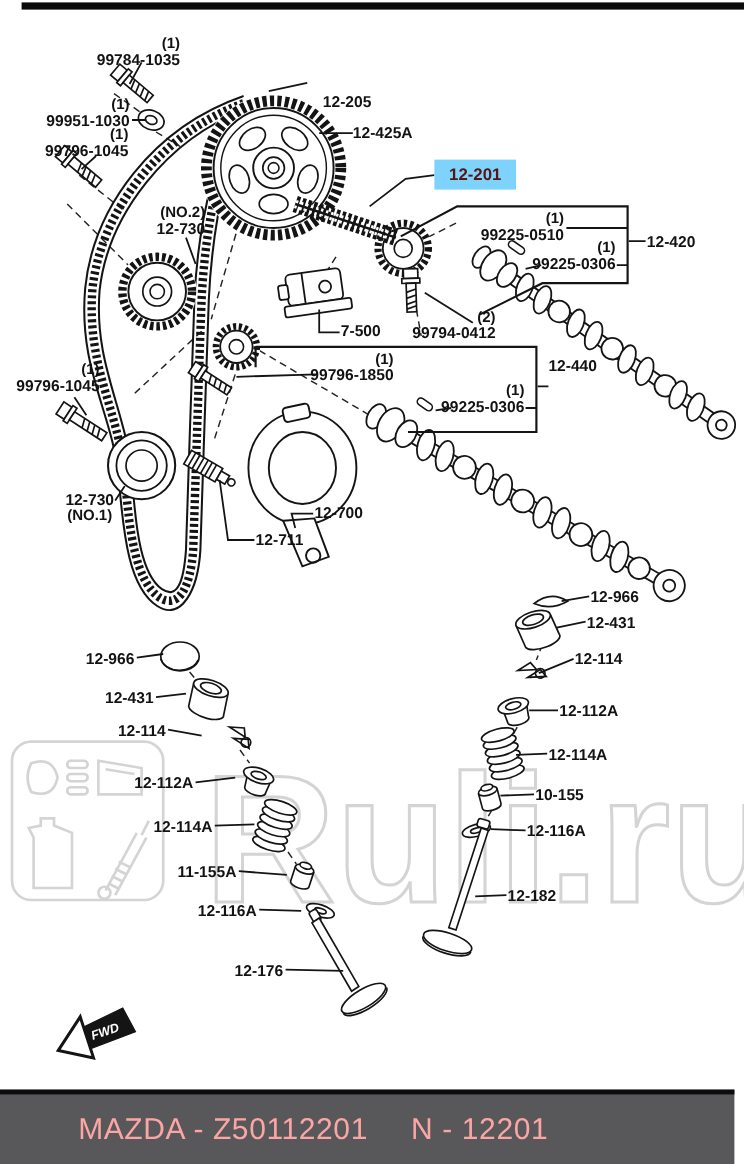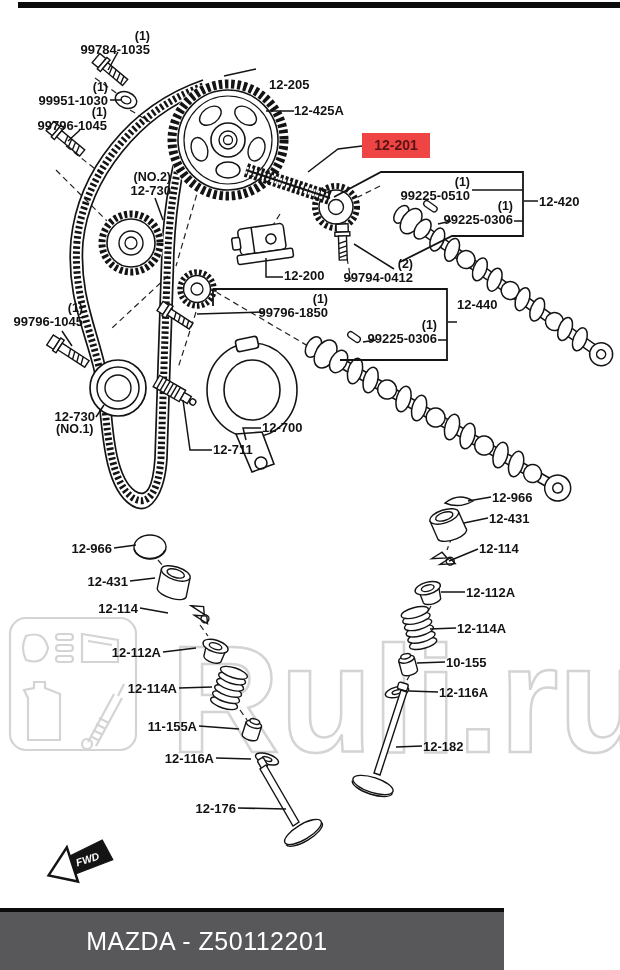--- a/index.html
+++ b/index.html
@@ -5,25 +5,25 @@
   html,body{margin:0;padding:0;background:#fff;}
   .stage{position:relative;width:620px;height:970px;background:#ffffff;overflow:hidden;
          font-family:"Liberation Sans",sans-serif;}
   .topbar{position:absolute;left:18px;top:2px;width:602px;height:6px;background:#0b0b0b;}
   svg.art{position:absolute;left:0;top:0;}
   .lbl{position:absolute;font-weight:bold;font-size:13px;line-height:13px;color:#121212;
        white-space:nowrap;}
   .lbl .q{display:block;font-size:12.5px;}
   .ra{text-align:right;}
   .ctr{text-align:center;}
-  .hl{background:#ef4444;color:#591313;width:68px;height:25px;display:flex;
+  .hl{background:#7dd3fc;color:#591313;width:68px;height:25px;display:flex;
       align-items:center;justify-content:center;font-size:14px;}
-  .footer{position:absolute;left:0;top:908px;width:504px;height:62px;background:#58585a;
+  .footer{position:absolute;left:0;top:908px;width:612px;height:62px;background:#58585a;
           border-top:4px solid #0c0c0c;box-sizing:border-box;display:flex;align-items:center;
-          justify-content:center;color:#ffffff;font-size:25px;letter-spacing:.5px;}
+          justify-content:center;color:#fca5a5;font-size:25px;letter-spacing:.5px;}
   .footer-inner{display:flex;gap:36px;margin-right:90px;}
 </style>
 </head>
 <body>
 
 <div class="stage">
   <div class="topbar"></div>
 
   <svg class="art" width="620" height="908" viewBox="0 0 620 908">
 
@@ -342,21 +342,21 @@
     <span>99225-0510</span>
   </div>
   <div class="lbl" style="left:539px;top:195px;">
     <span>12-420</span>
   </div>
   <div class="lbl ra" style="right:107px;top:200px;">
     <span class="q">(1)</span>
     <span>99225-0306</span>
   </div>
   <div class="lbl" style="left:284px;top:269px;">
-    <span>12-200</span>
+    <span>7-500</span>
   </div>
   <div class="lbl ra" style="right:207px;top:258px;">
     <span class="q">(2)</span>
     <span>99794-0412</span>
   </div>
   <div class="lbl ra" style="right:292px;top:293px;">
     <span class="q">(1)</span>
     <span>99796-1850</span>
   </div>
   <div class="lbl" style="left:457px;top:298px;">
@@ -427,15 +427,16 @@
   <div class="lbl ra" style="right:406px;top:752px;">
     <span>12-116A</span>
   </div>
   <div class="lbl ra" style="right:384px;top:802px;">
     <span>12-176</span>
   </div>
 
   <div class="footer">
     <div class="footer-inner">
       <span>MAZDA - Z50112201</span>
+      <span>N - 12201</span>
     </div>
   </div>
 </div>
 
 </body></html>

